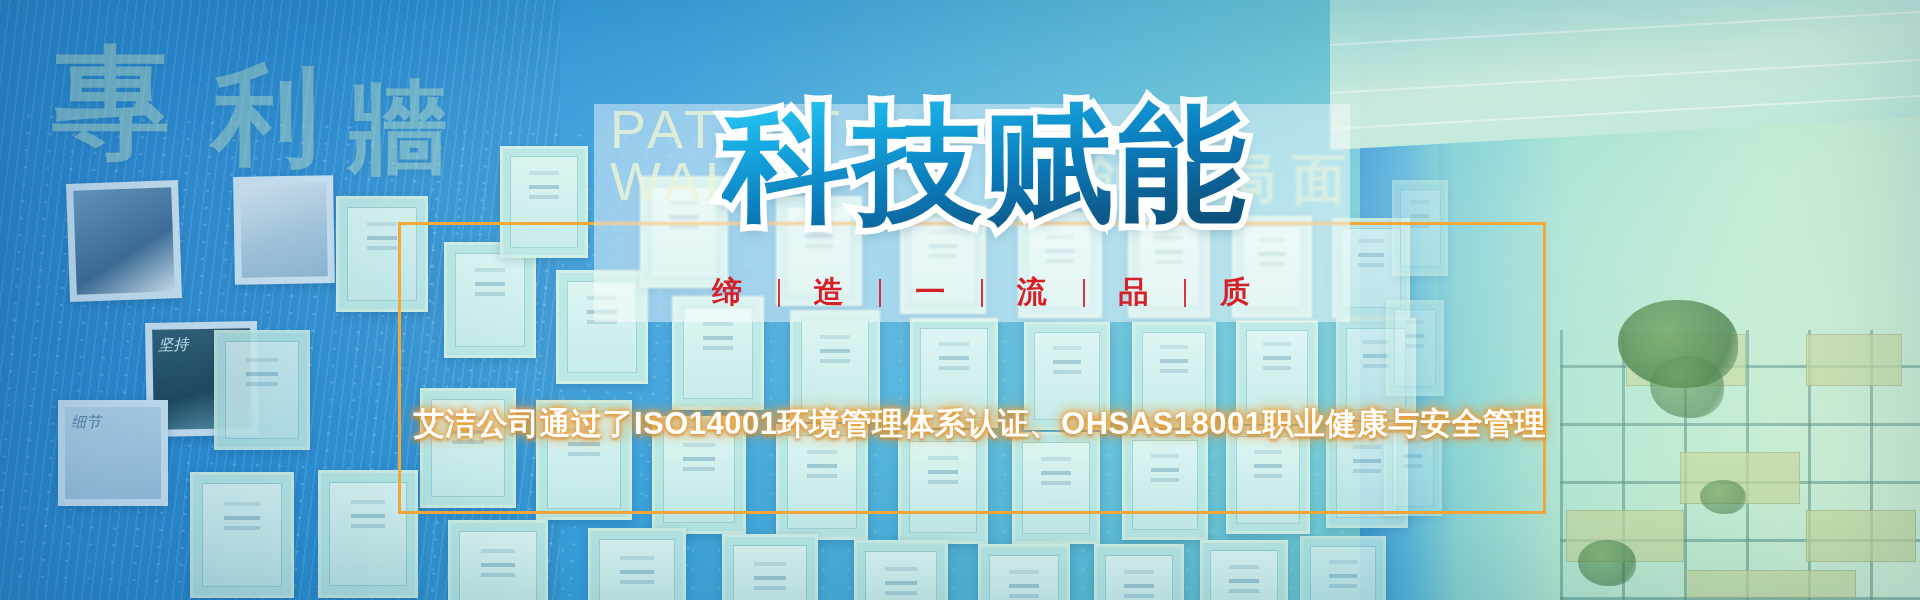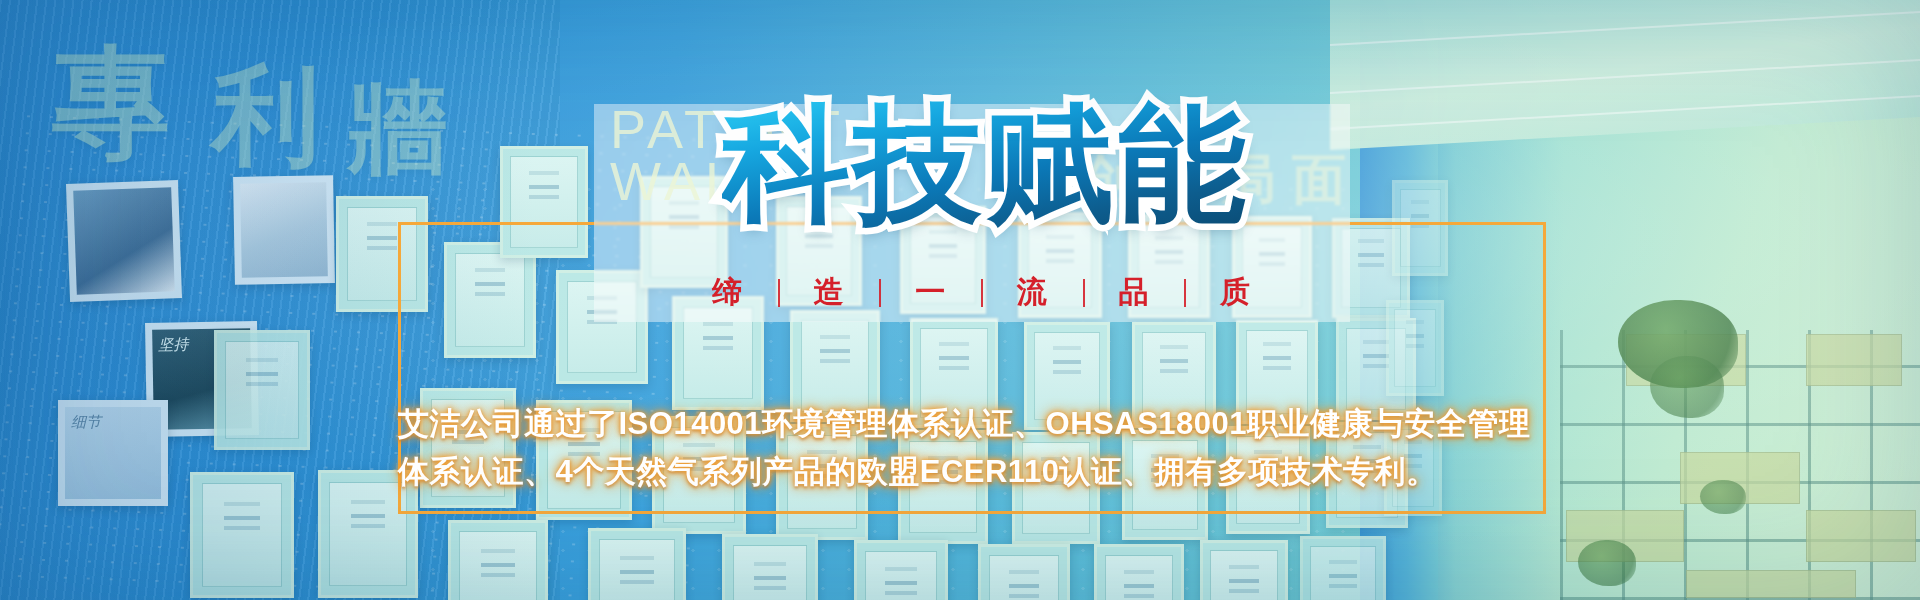--- a/index.html
+++ b/index.html
@@ -156,21 +156,21 @@
   }
 
   
   .frame{
     position:absolute;left:398px;top:222px;width:1148px;height:292px;
     border:3px solid #f5a83a;
   }
 
   
   .para{
-    position:absolute;left:398px;top:400px;width:1148px;text-align:left;
+    position:absolute;left:398px;top:400px;width:1148px;text-align:right;
     font-family:"Liberation Sans","DejaVu Sans",sans-serif;
     font-size:31px;line-height:48px;font-weight:700;color:#ffffff;
     text-shadow:
       0 0 4px #f2a43c,0 0 8px #ef9a2e,0 0 14px rgba(240,150,40,.9),
       0 2px 3px rgba(150,70,0,.55);
     letter-spacing:.5px;
   }
   .para div{white-space:nowrap;}
 
   
@@ -306,17 +306,16 @@
     <span class="sep"></span>
     <span class="w">流</span>
     <span class="sep"></span>
     <span class="w">品</span>
     <span class="sep"></span>
     <span class="w">质</span>
   </div>
 
   <div class="para">
     <div>艾洁公司通过了ISO14001环境管理体系认证、OHSAS18001职业健康与安全管理</div>
-    <div>体系认证、4个天然气系列产品的欧盟ECER110认证、拥有多项技术专利。</div>
   </div>
 
   <div class="vign"></div>
 </div>
 
 </body></html>

